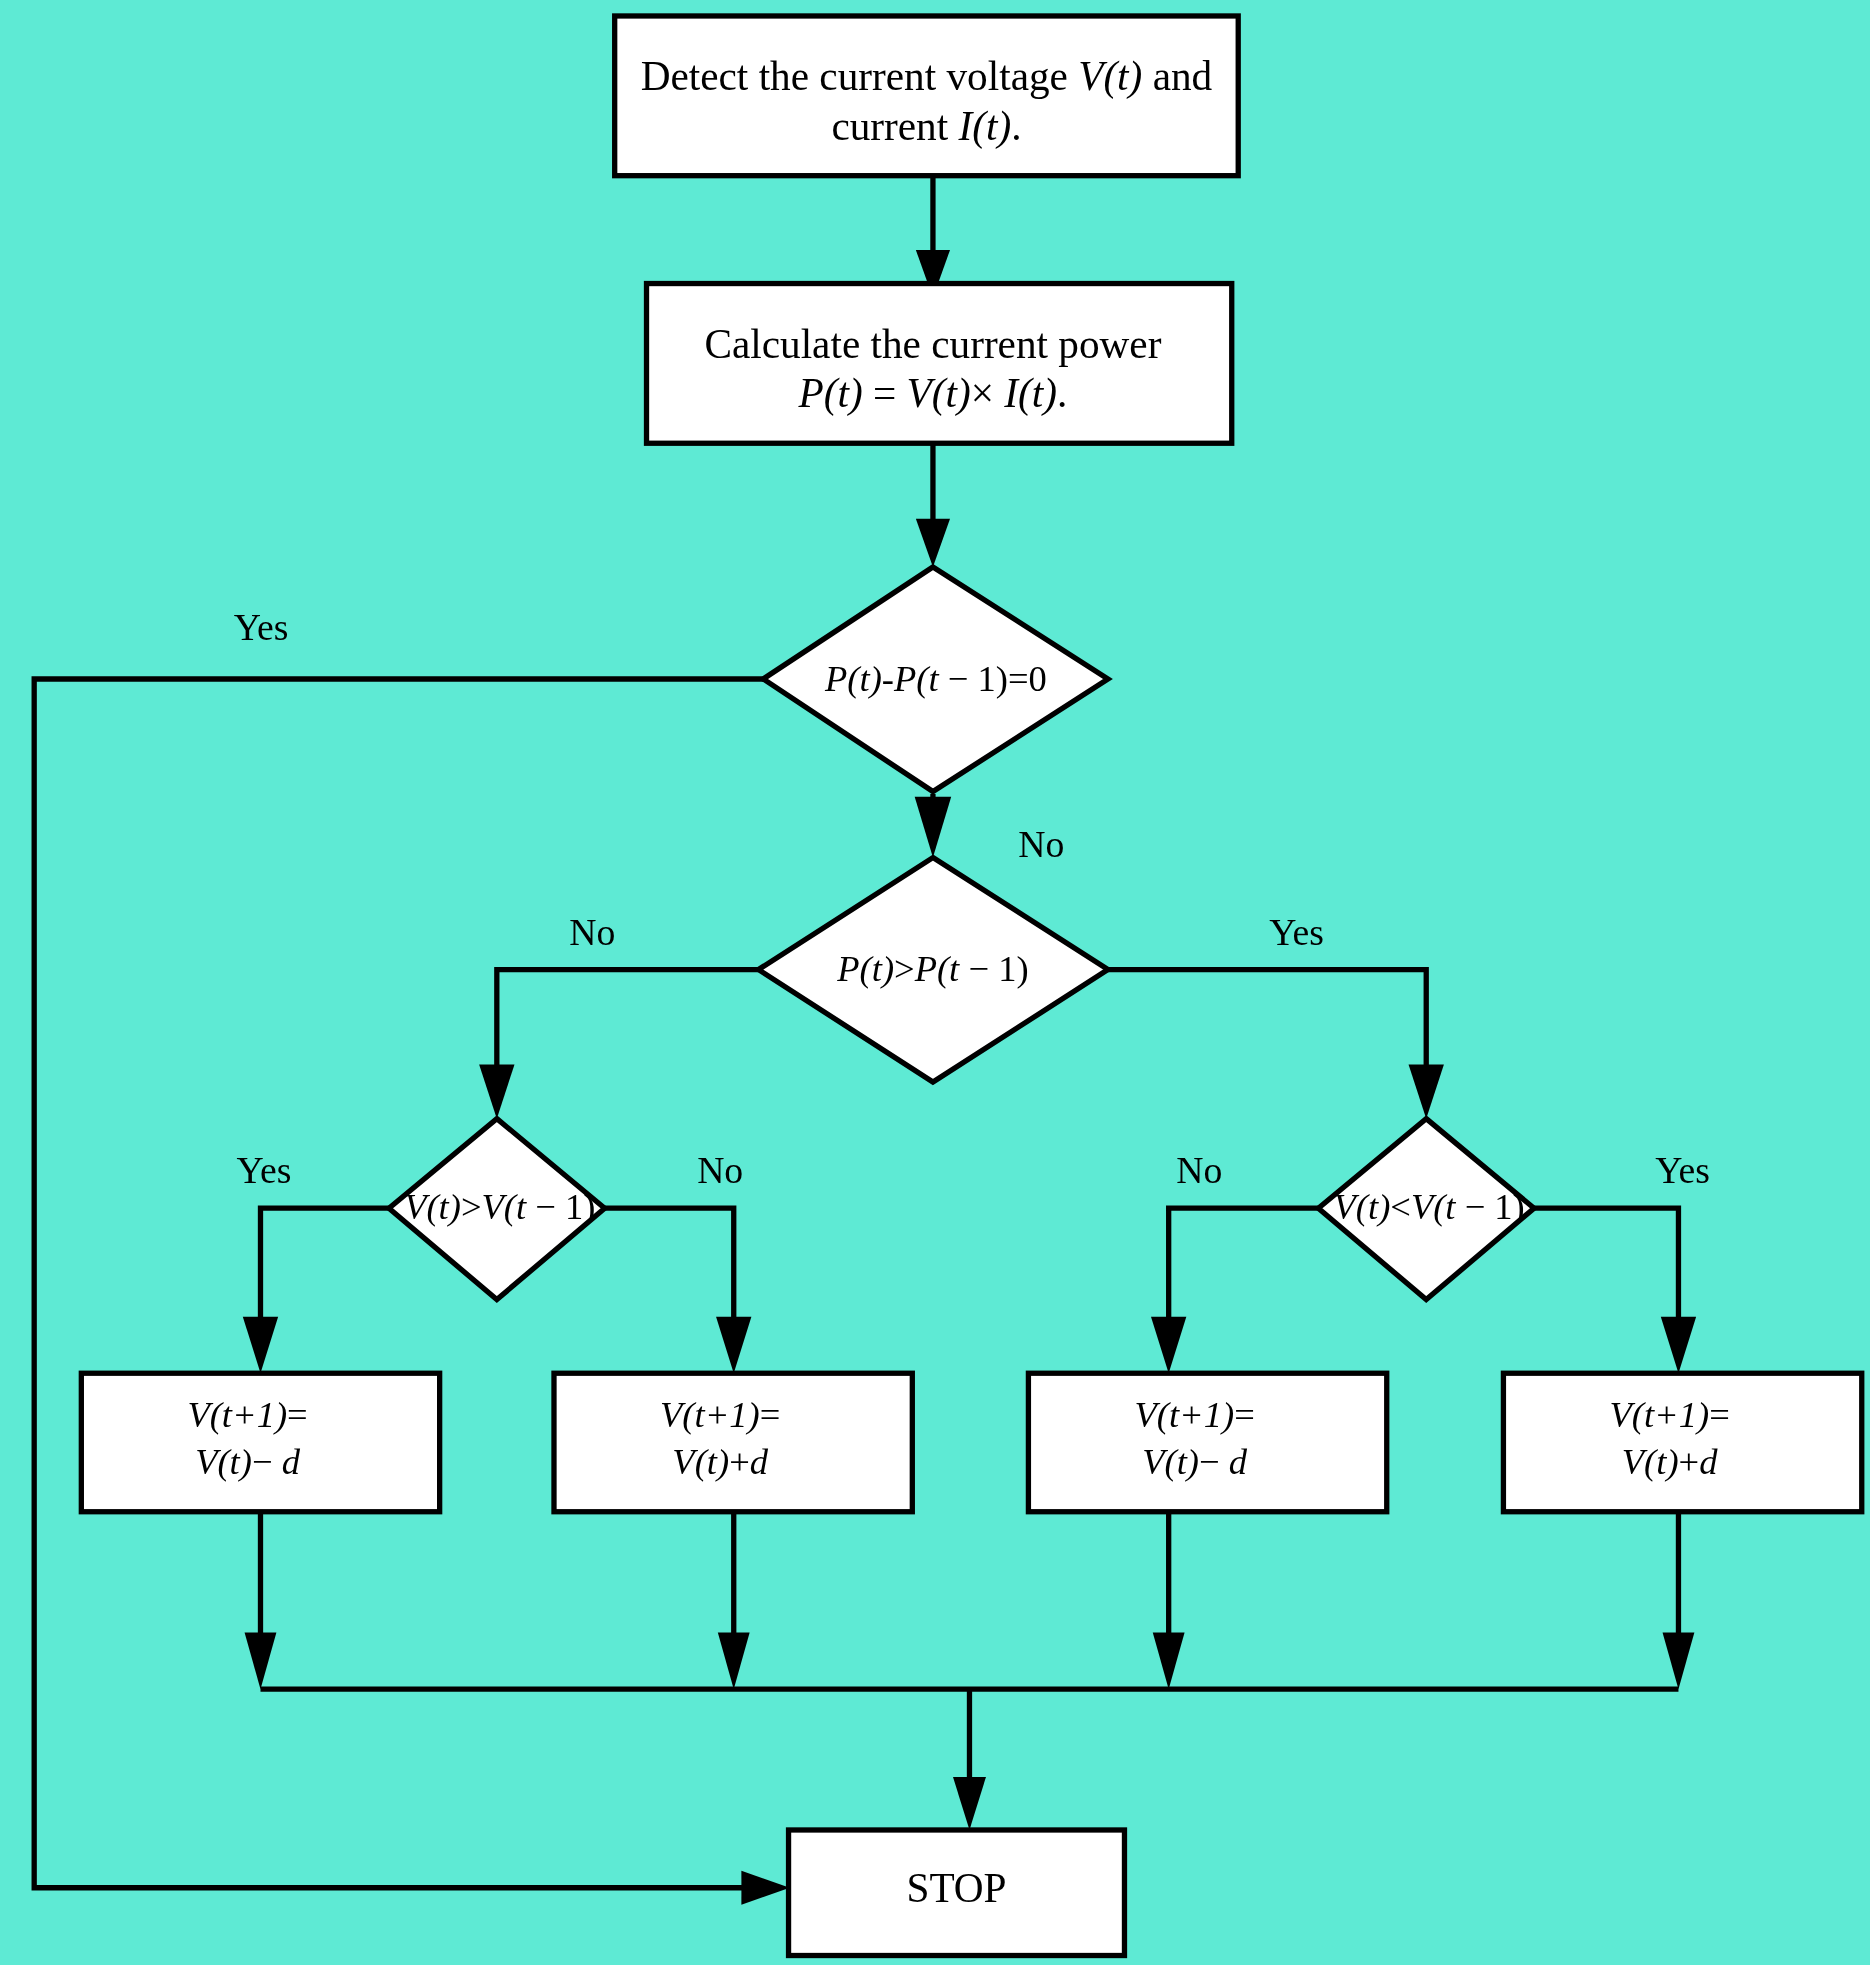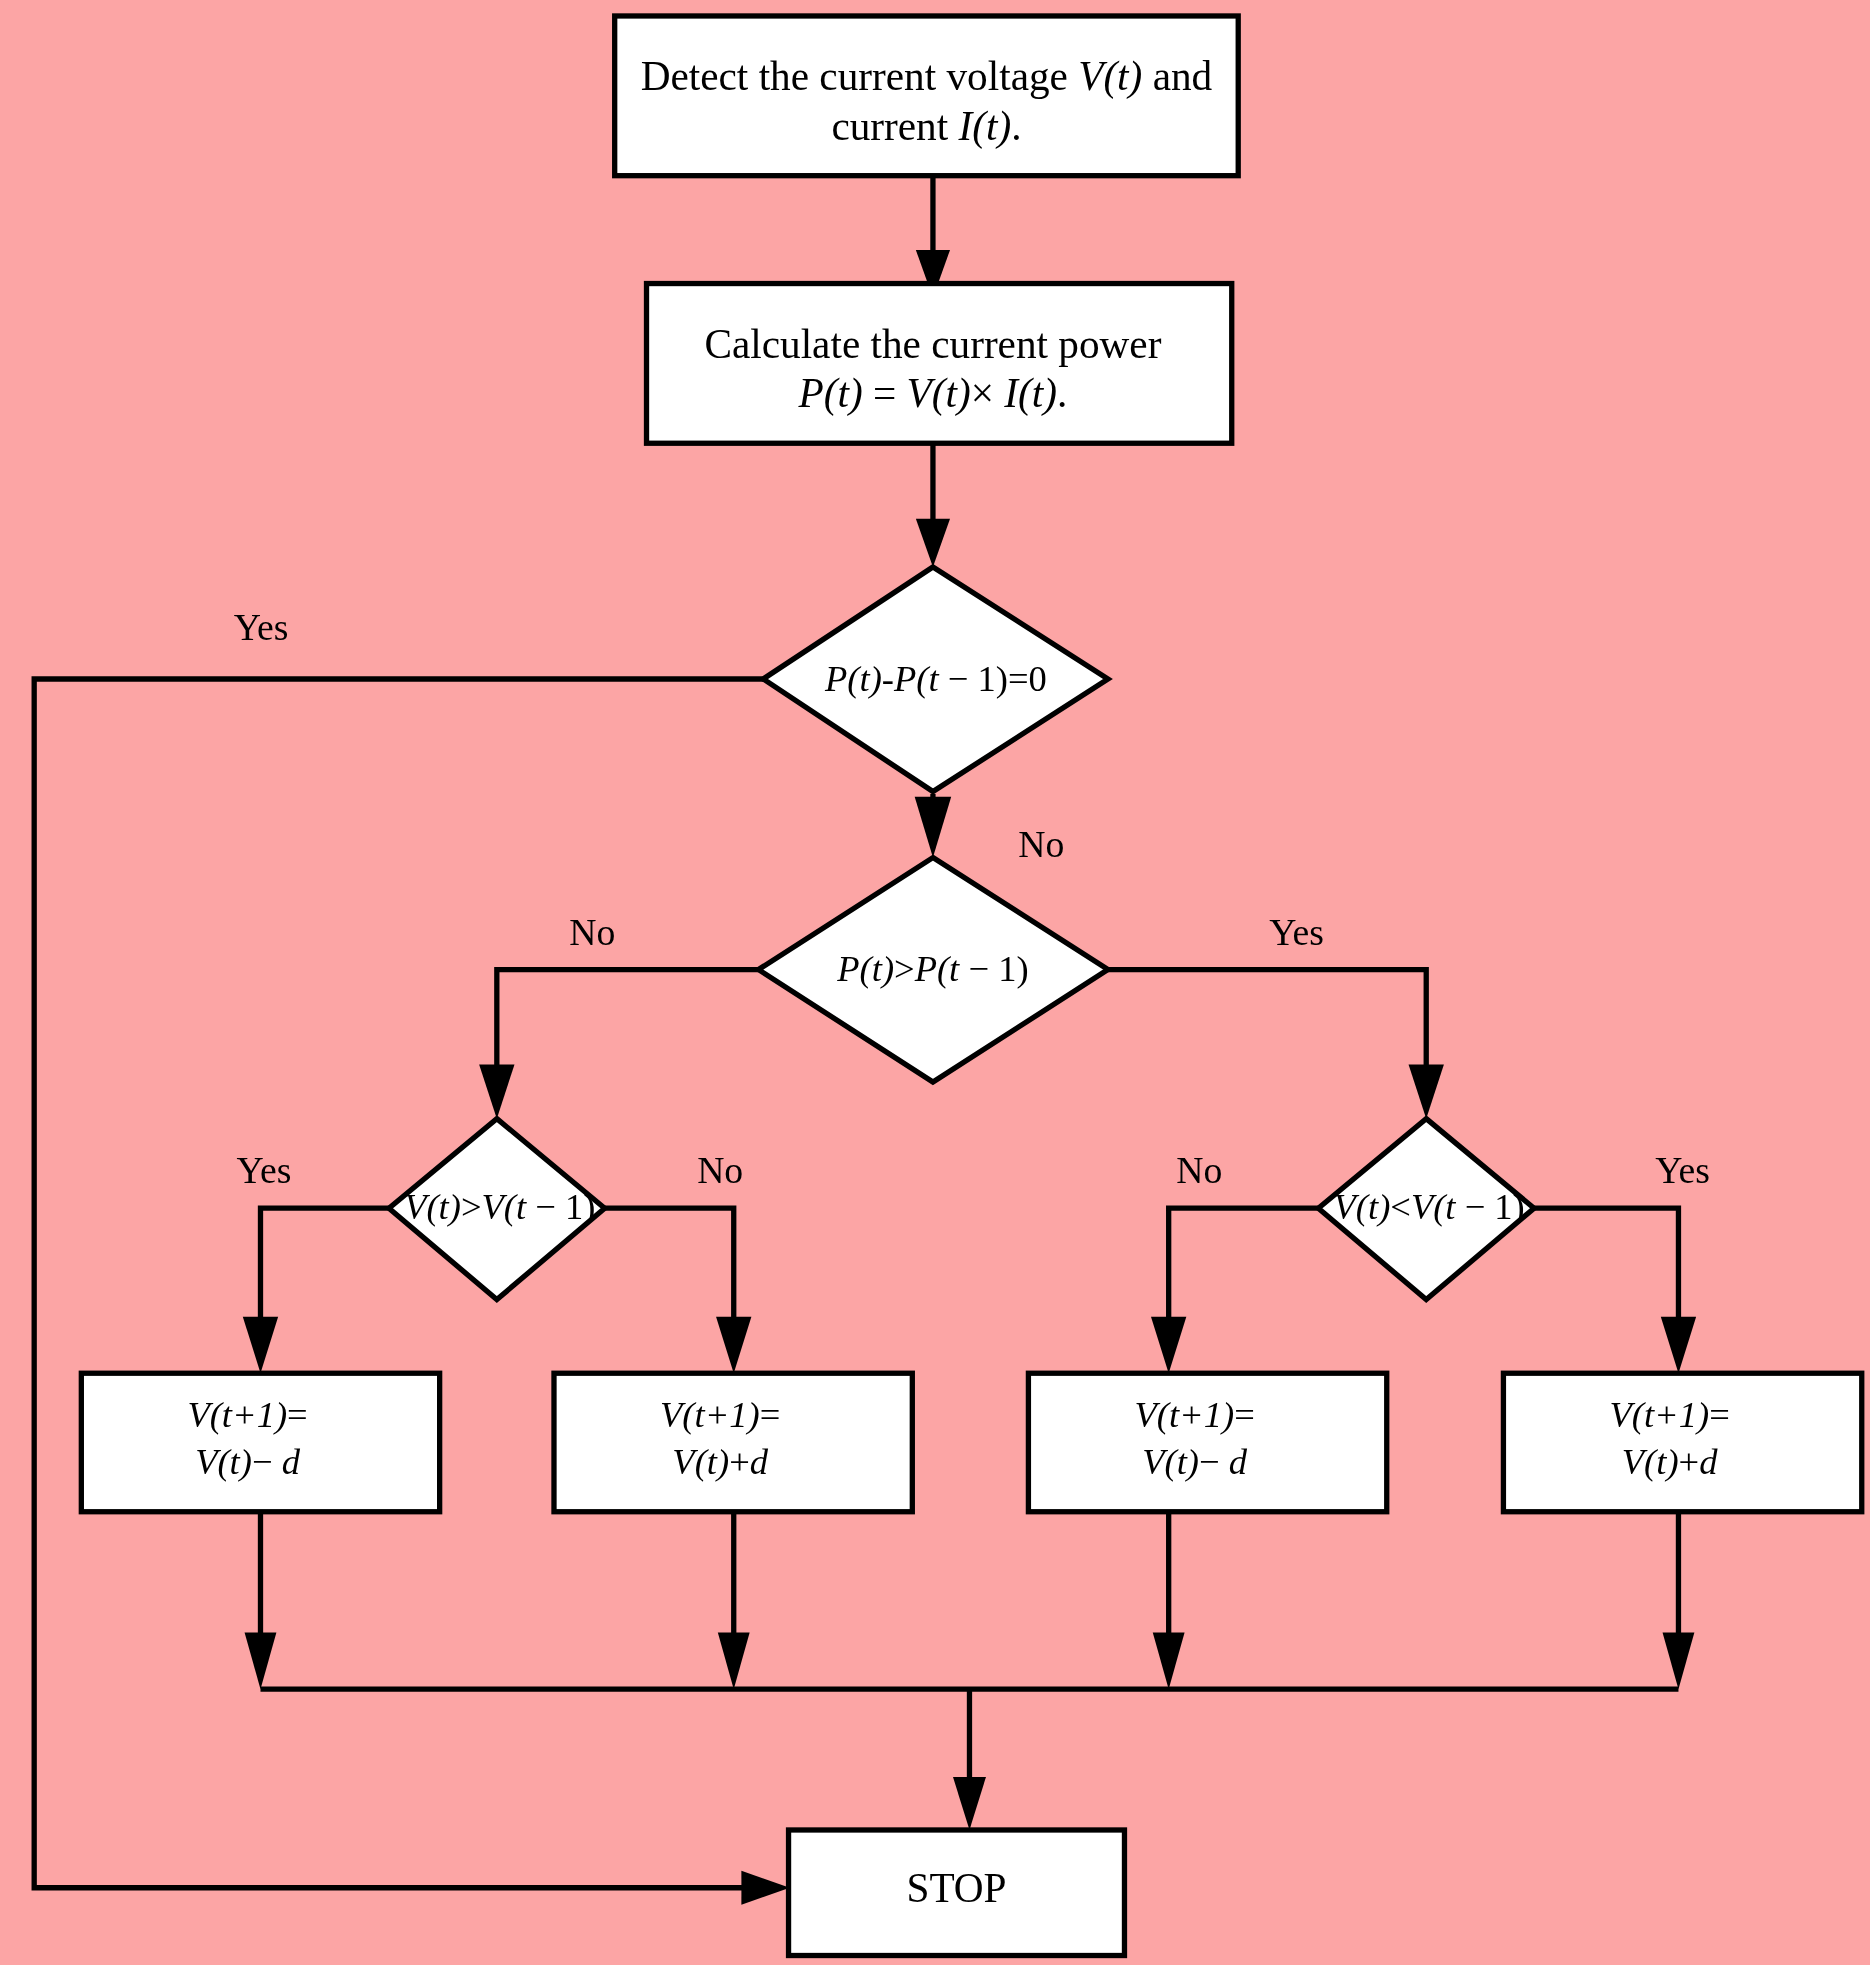--- a/index.html
+++ b/index.html
@@ -4,21 +4,21 @@
 <style>
   html, body {
     margin: 0;
     padding: 0;
     background: #ffffff;
   }
   #page {
     position: relative;
     width: 1870px;
     height: 1965px;
-    background: #fca5a5;
+    background: #5eead4;
     overflow: hidden;
   }
   svg#flow {
     position: absolute;
     left: 0;
     top: 0;
     width: 1870px;
     height: 1965px;
     display: block;
   }

